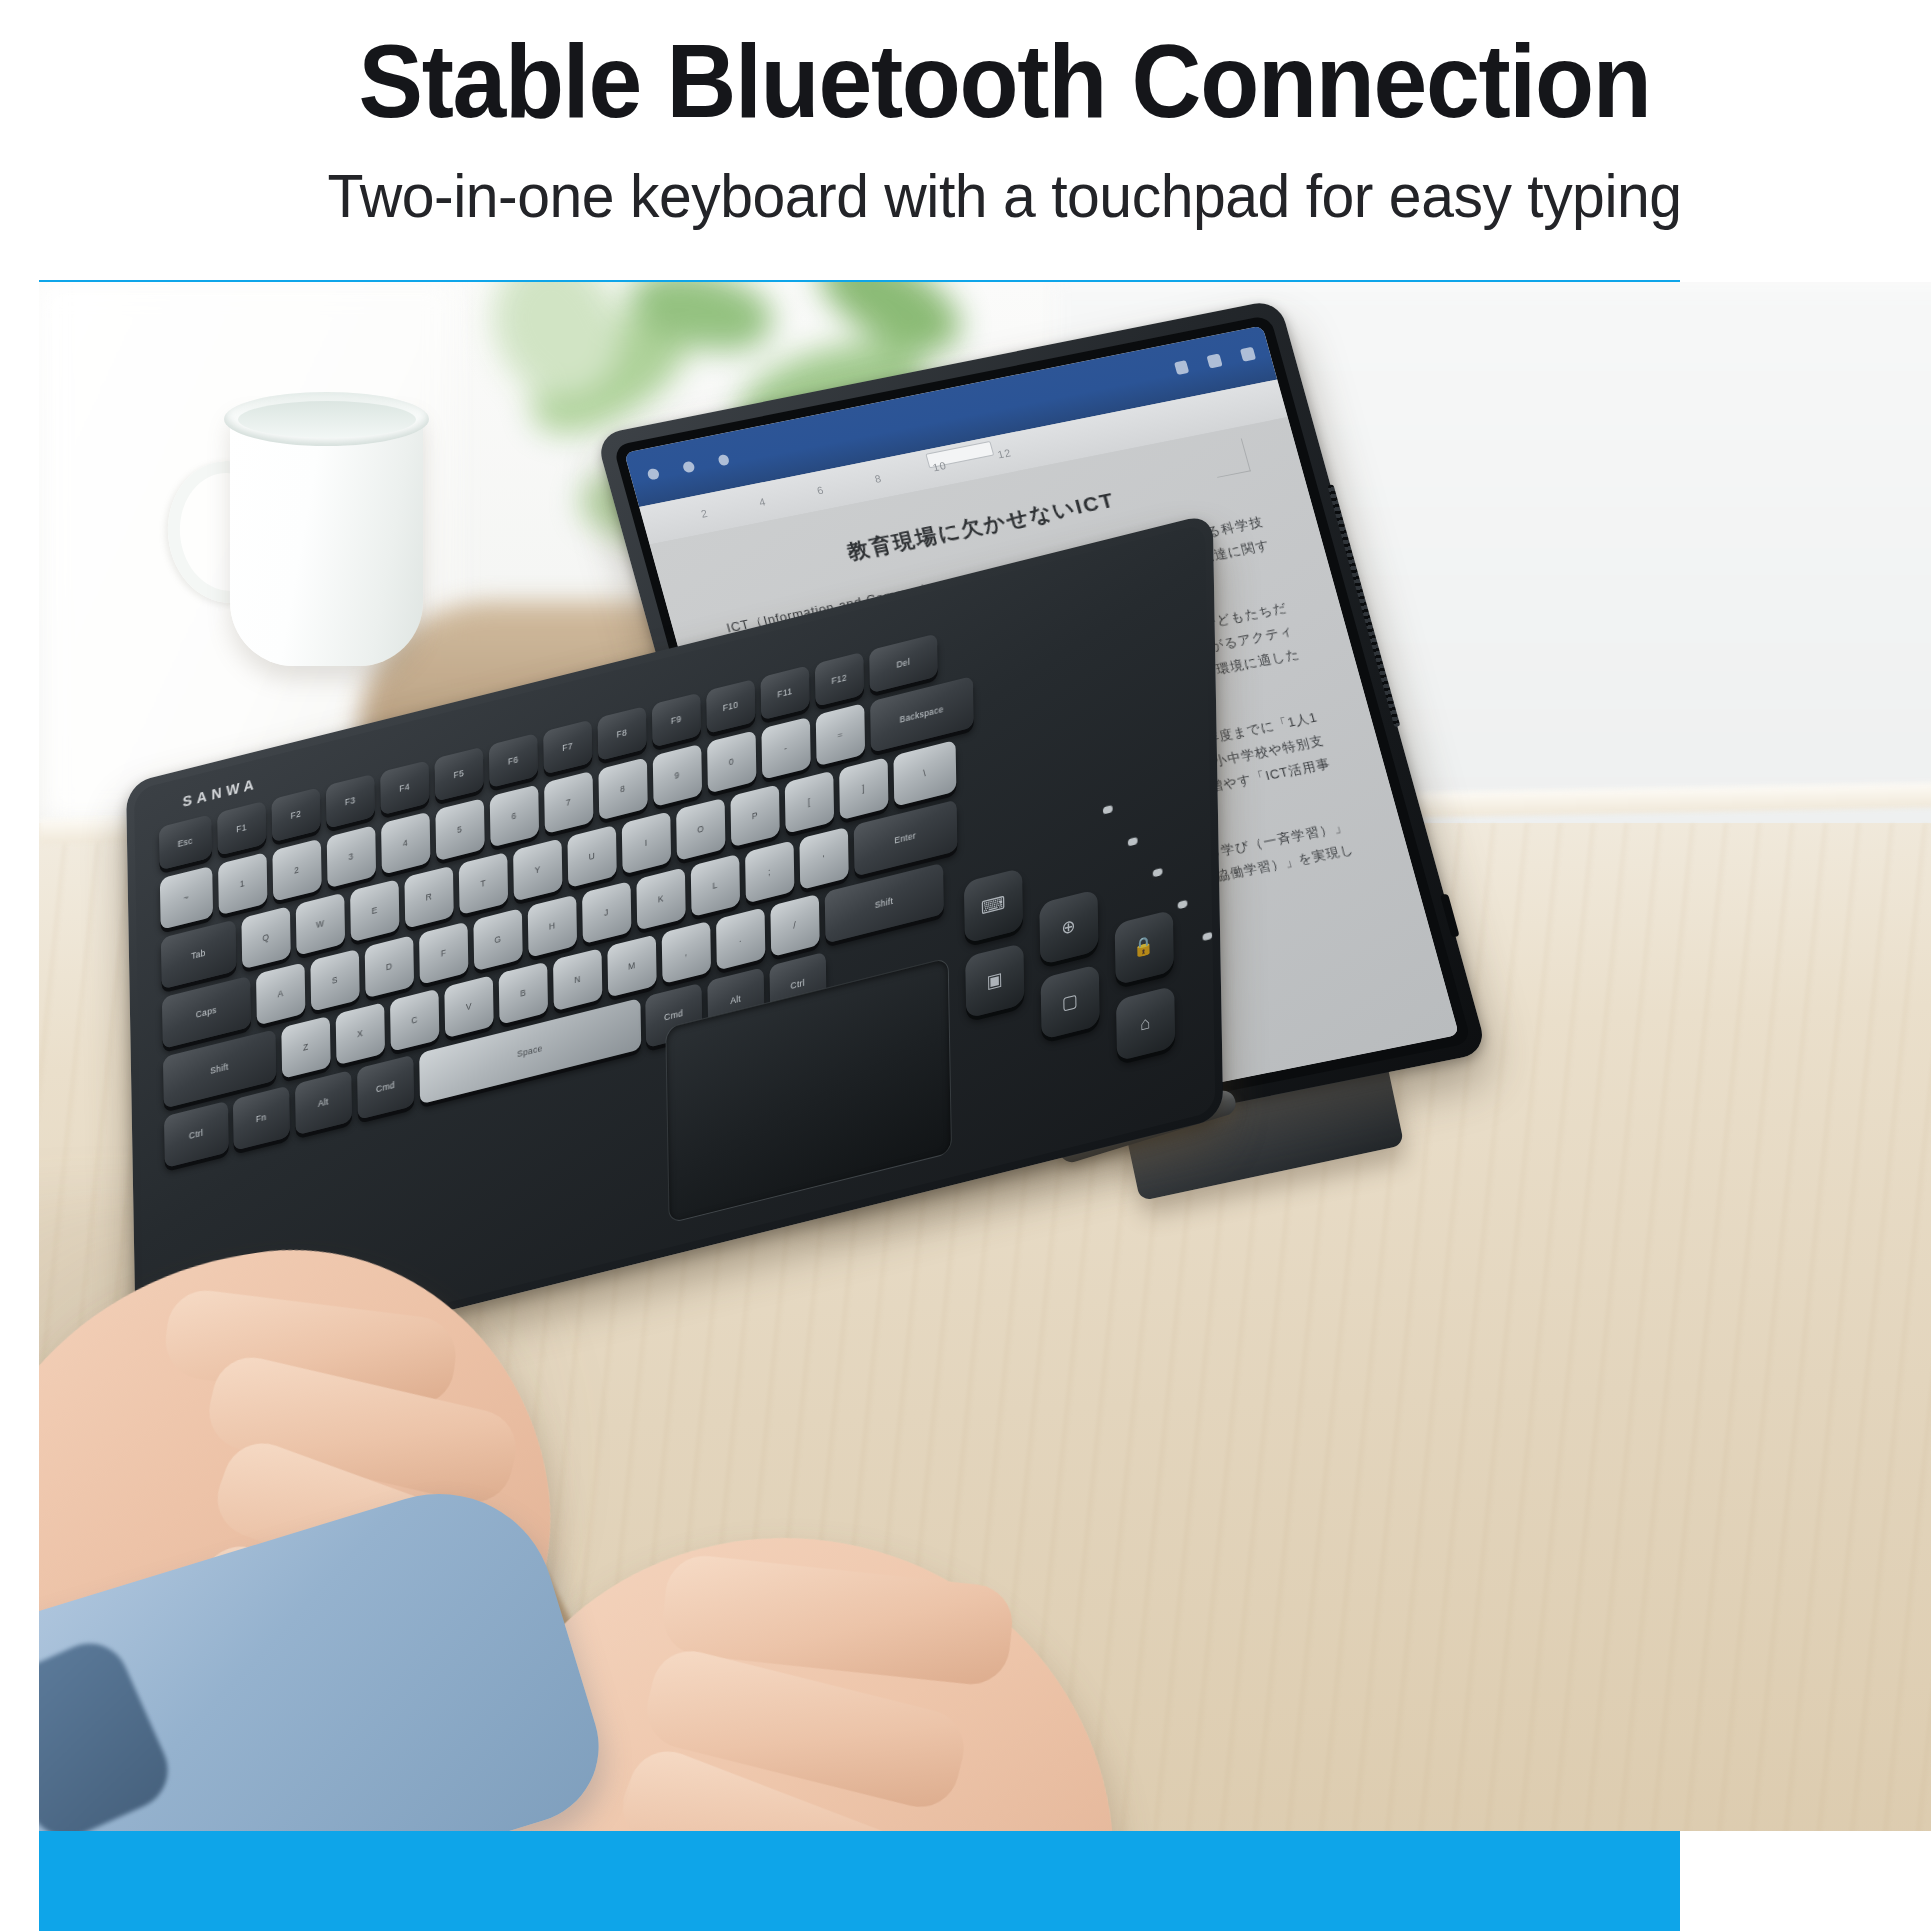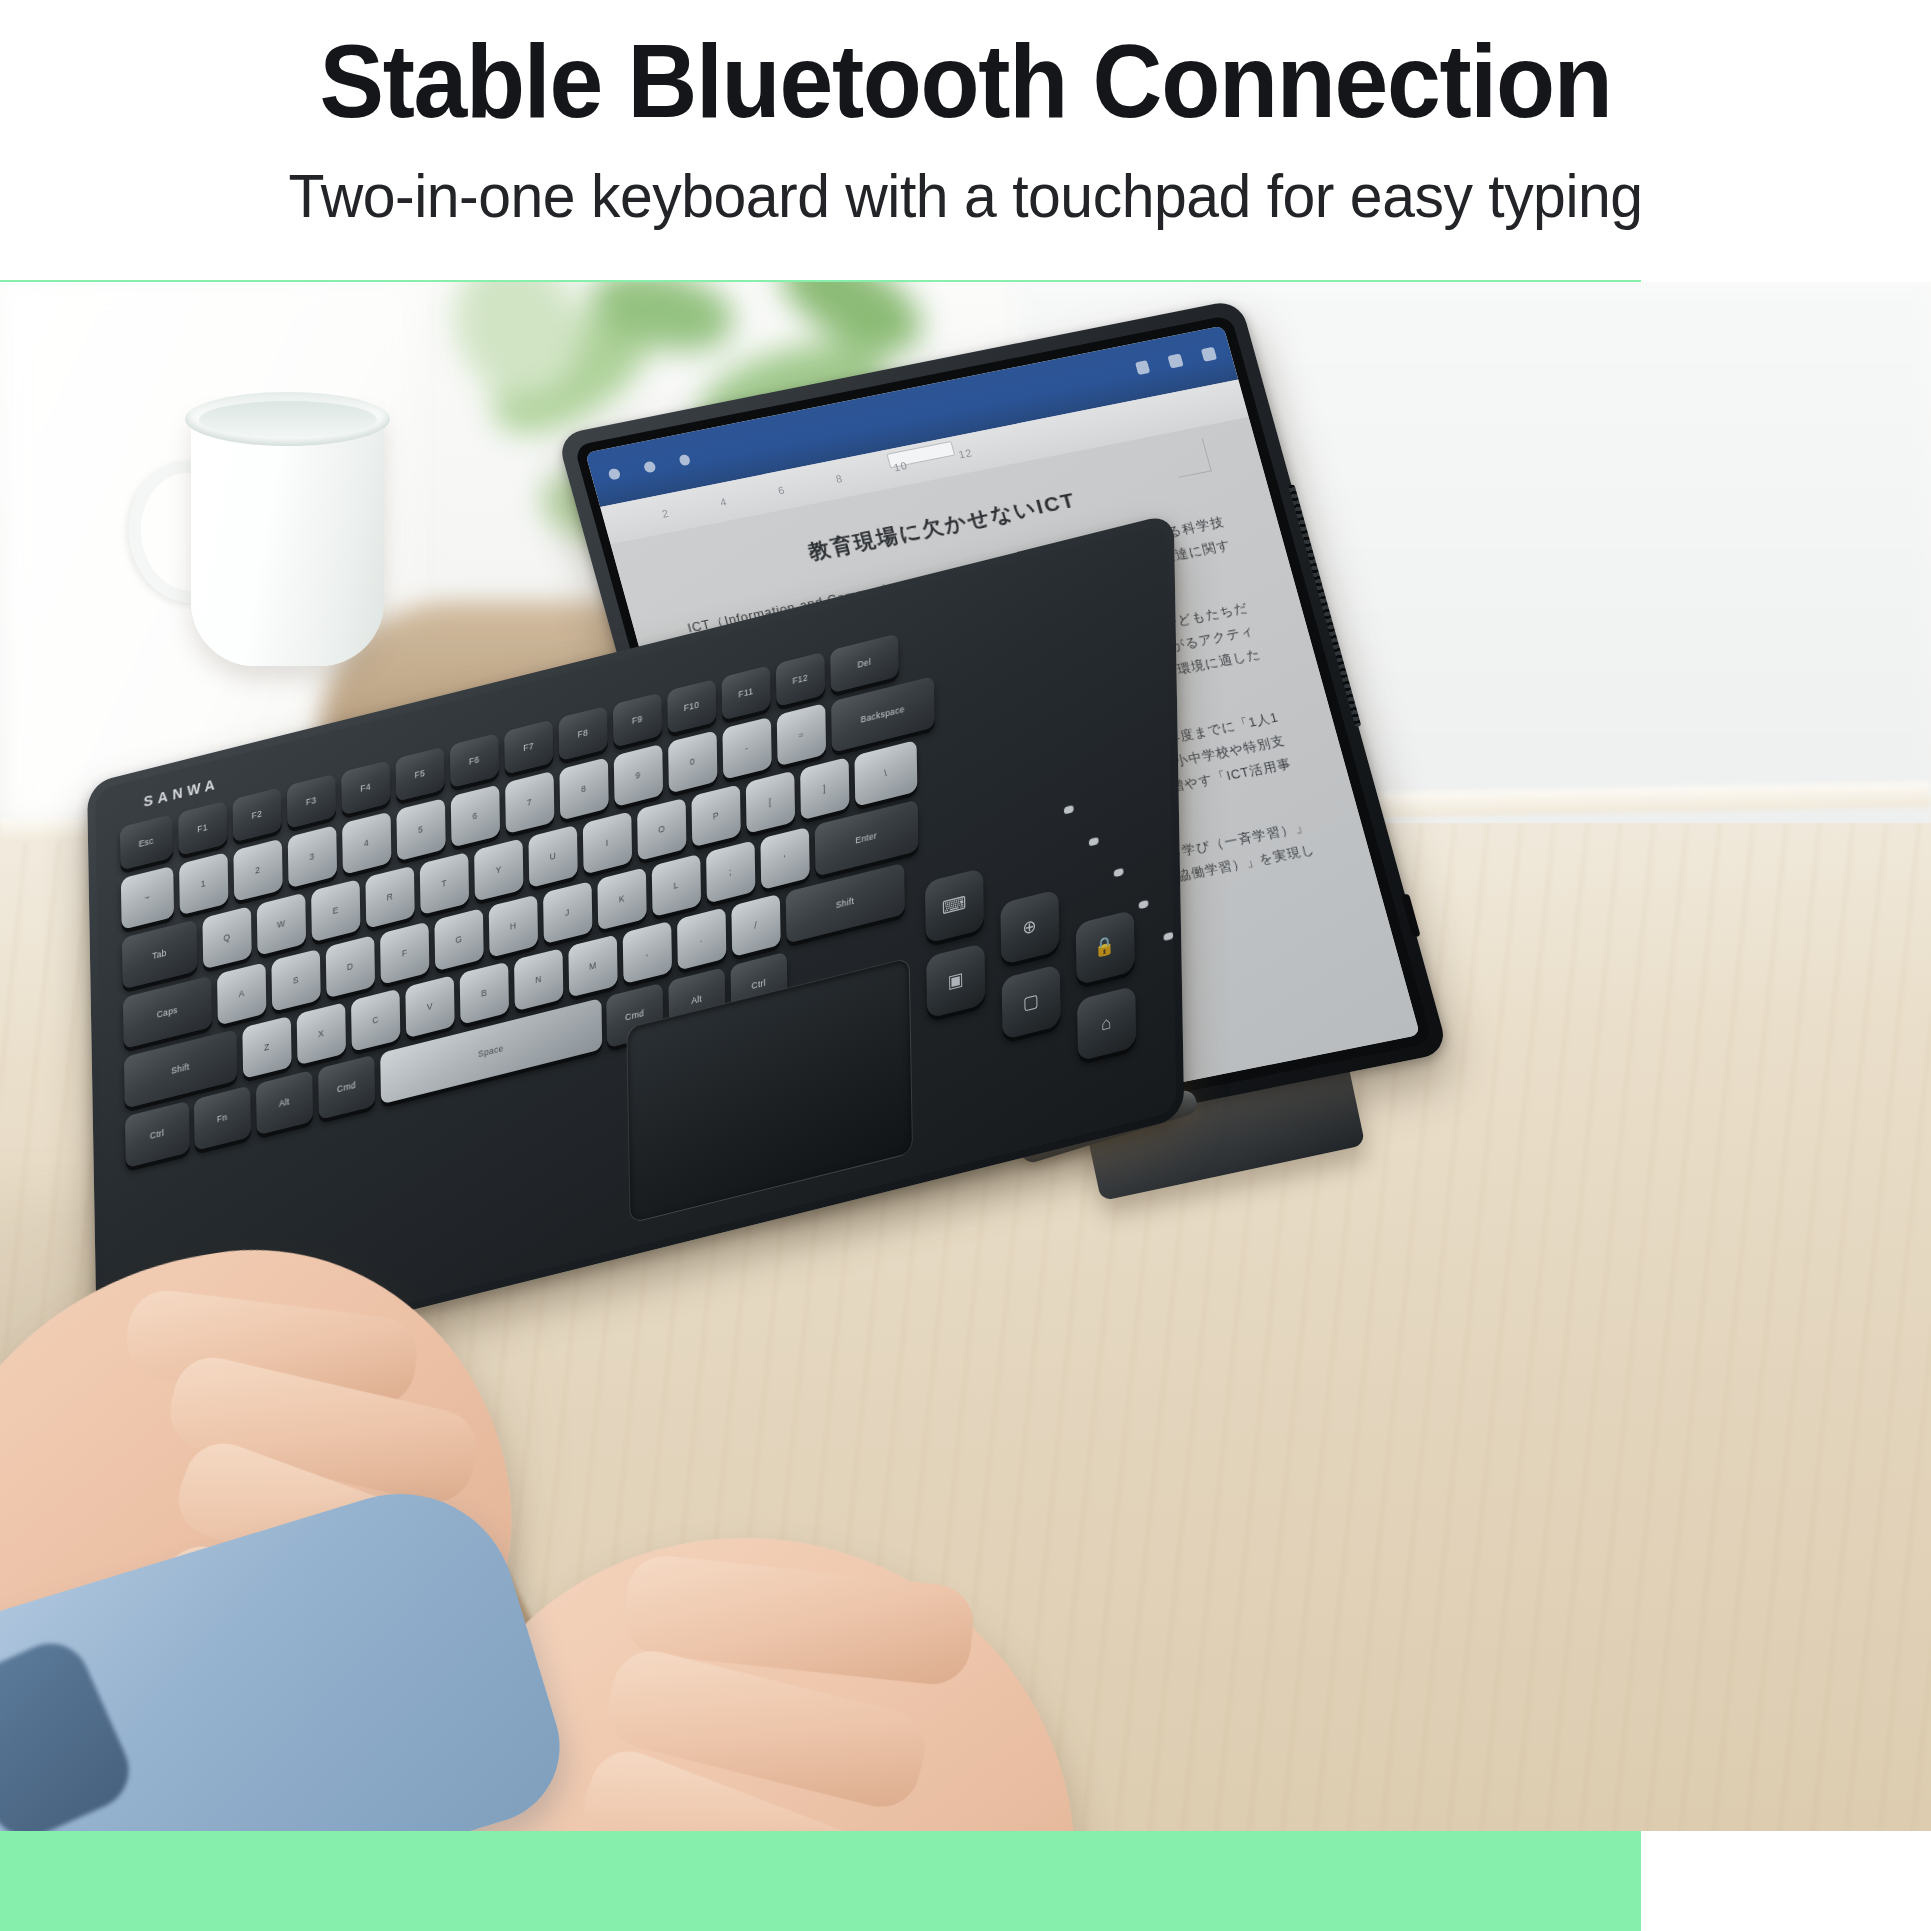--- a/index.html
+++ b/index.html
@@ -1,20 +1,20 @@
 <!DOCTYPE html>
 <html><head>
 <meta charset="utf-8">
 <style>
   html,body{margin:0;padding:0;}
   body{
     width:1931px;height:1931px;background:#ffffff;
     font-family:"Liberation Sans",sans-serif;overflow:hidden;
   }
-  .page{position:relative;width:1641px;height:1931px;background:#86efac;}
+  .page{position:relative;width:1641px;height:1931px;background:#0ea5e9;margin-left:39px;}
 
   
   .header{position:absolute;left:0;top:0;width:1931px;height:280px;background:#fff;}
   .headline{
     position:absolute;left:0;top:27px;width:1931px;text-align:center;
     font-size:104px;line-height:108px;font-weight:bold;color:#15161a;
     letter-spacing:-1.4px;transform:scaleX(.93);transform-origin:50% 50%;
     white-space:nowrap;
   }
   .subhead{

